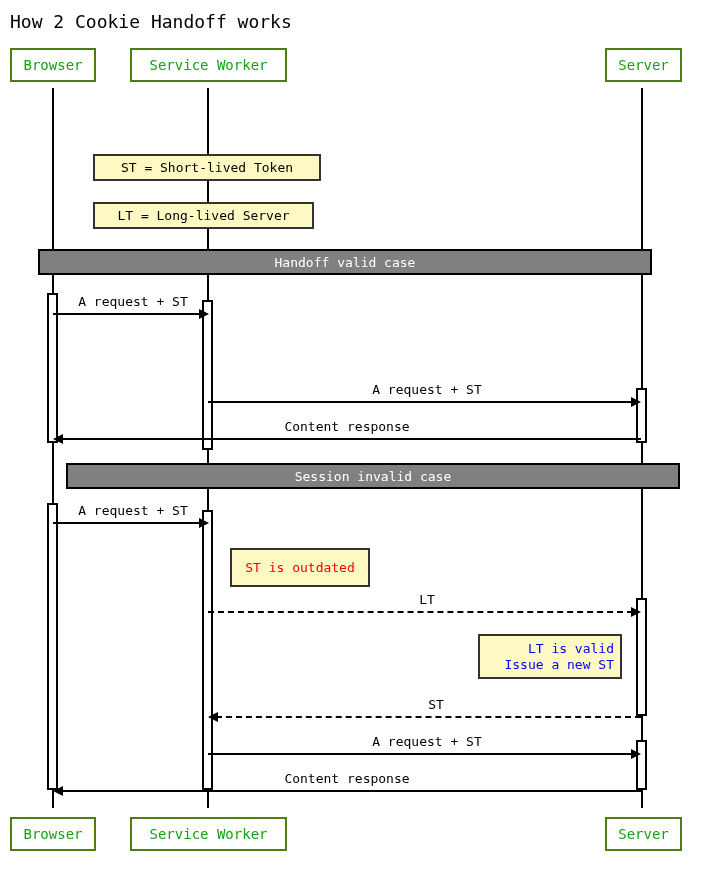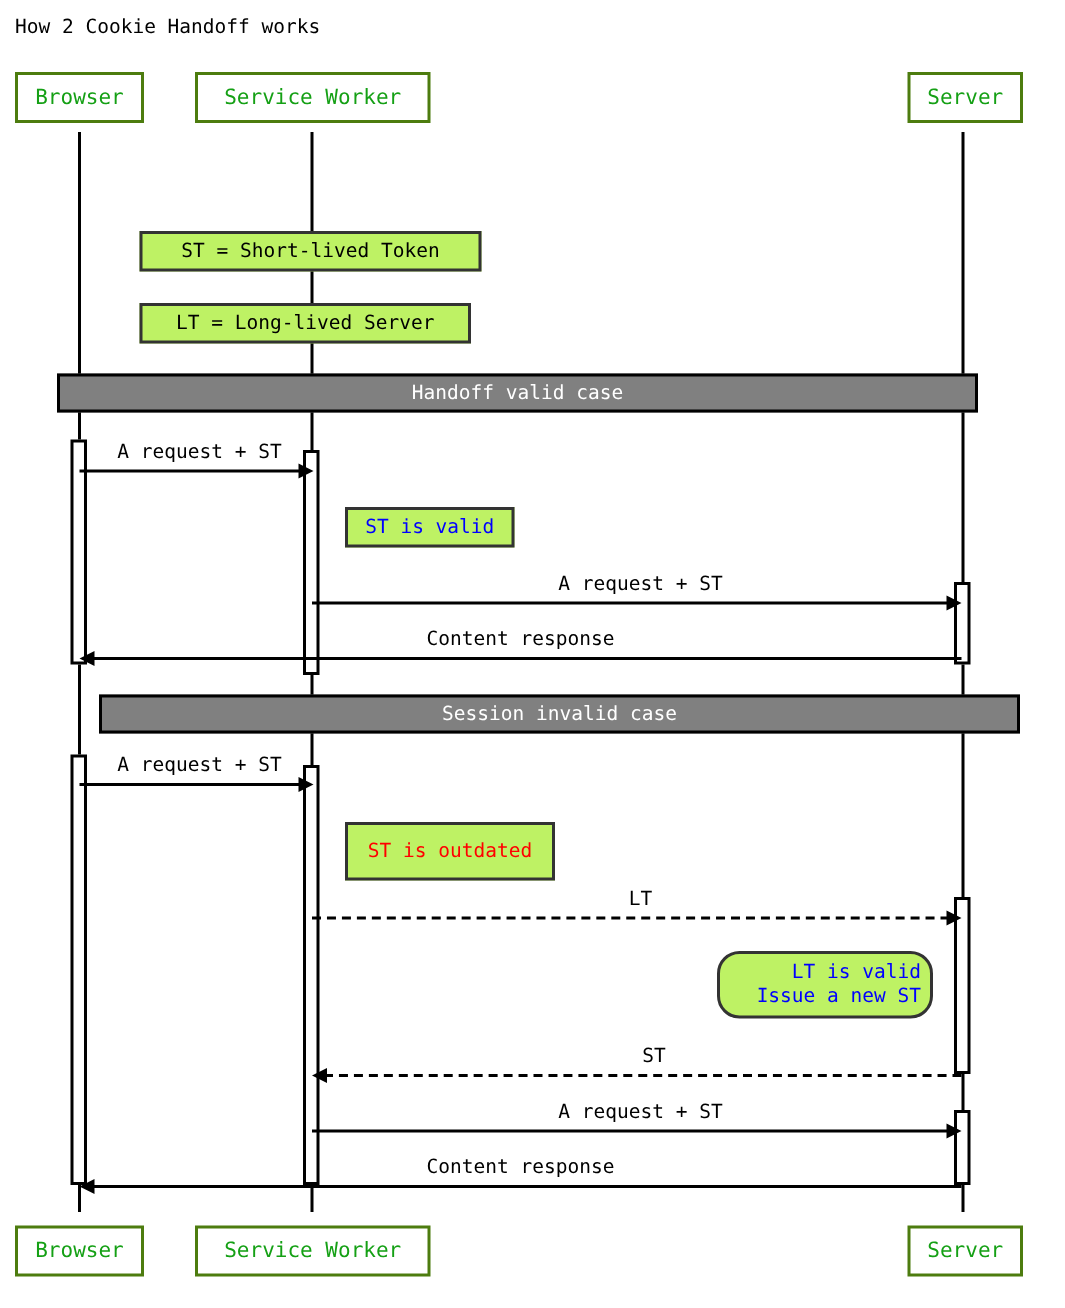--- a/index.html
+++ b/index.html
@@ -14,21 +14,21 @@
     position: relative;
     width: 710px;
     height: 872px;
     background: #ffffff;
     overflow: hidden;
   }
   .title {
     position: absolute;
     left: 10px;
     top: 11px;
-    font-size: 13px;
+    font-size: 18px;
     color: #000000;
     white-space: nowrap;
     letter-spacing: 0px;
   }
   
   .participant {
     position: absolute;
     box-sizing: border-box;
     border: 2px solid #4d7c0f;
     background: #ffffff;
@@ -51,21 +51,21 @@
     position: absolute;
     box-sizing: border-box;
     background: #ffffff;
     border: 2px solid #000000;
   }
   
   .note {
     position: absolute;
     box-sizing: border-box;
     border: 2px solid #333333;
-    background: #bef264;
+    background: #fef9c3;
     font-size: 13px;
     color: #000000;
     display: flex;
     flex-direction: column;
     align-items: flex-end;
     justify-content: center;
     padding: 2px 6px;
     white-space: pre;
     line-height: 16px;
   }
@@ -149,23 +149,20 @@
   <div class="activation" style="left:47px; top:293px; width:11px; height:150px;"></div>
 
   <div class="activation" style="left:202px; top:300px; width:11px; height:150px;"></div>
 
   <div class="activation" style="left:636px; top:388px; width:11px; height:55px;"></div>
 
   <div class="msg-label" style="left:58px; top:294px; width:150px;">A request + ST</div>
   <div class="msg-line" style="left:53px; top:313px; width:152px;"></div>
   <div class="arrow-head right" style="left:199px; top:309px;"></div>
 
-  <div class="note center" style="left:230px; top:338px; width:113px; height:27px; color:#0000ff;">
-    <span class="note-line">ST is valid</span>
-  </div>
 
   <div class="msg-label" style="left:213px; top:382px; width:428px;">A request + ST</div>
   <div class="msg-line" style="left:208px; top:401px; width:425px;"></div>
   <div class="arrow-head right" style="left:631px; top:397px;"></div>
 
   <div class="msg-label" style="left:58px; top:419px; width:578px;">Content response</div>
   <div class="msg-line" style="left:58px; top:438px; width:583px;"></div>
   <div class="arrow-head left" style="left:53px; top:434px;"></div>
 
   <div class="divider" style="left:38px; top:463px; width:614px; height:26px;margin-left:28px;">
@@ -185,21 +182,21 @@
   <div class="arrow-head right" style="left:199px; top:518px;"></div>
 
   <div class="note center" style="left:230px; top:548px; width:140px; height:39px; color:#ff0000;">
     <span class="note-line">ST is outdated</span>
   </div>
 
   <div class="msg-label" style="left:213px; top:592px; width:428px;">LT</div>
   <div class="msg-line dashed" style="left:208px; top:611px; width:425px;"></div>
   <div class="arrow-head right" style="left:631px; top:607px;"></div>
 
-  <div class="note" style="left:478px; top:634px; width:144px; height:45px; color:#0000ff;border-radius:15px;">
+  <div class="note" style="left:478px; top:634px; width:144px; height:45px; color:#0000ff;">
     <span class="note-line">LT is valid</span>
     <span class="note-line">Issue a new ST</span>
   </div>
 
   <div class="msg-label" style="left:222px; top:697px; width:428px;">ST</div>
   <div class="msg-line dashed" style="left:216px; top:716px; width:425px;"></div>
   <div class="arrow-head left" style="left:208px; top:712px;"></div>
 
   <div class="msg-label" style="left:213px; top:734px; width:428px;">A request + ST</div>
   <div class="msg-line" style="left:208px; top:753px; width:425px;"></div>

